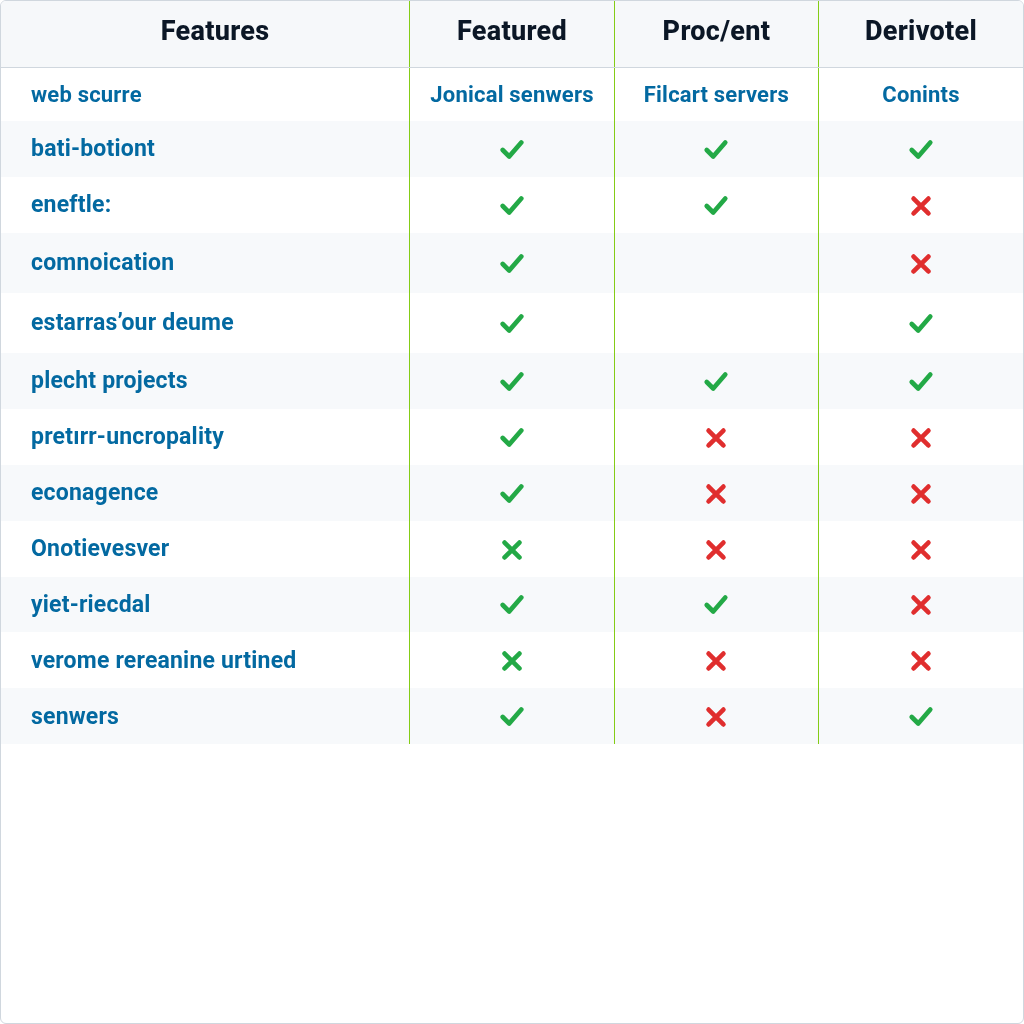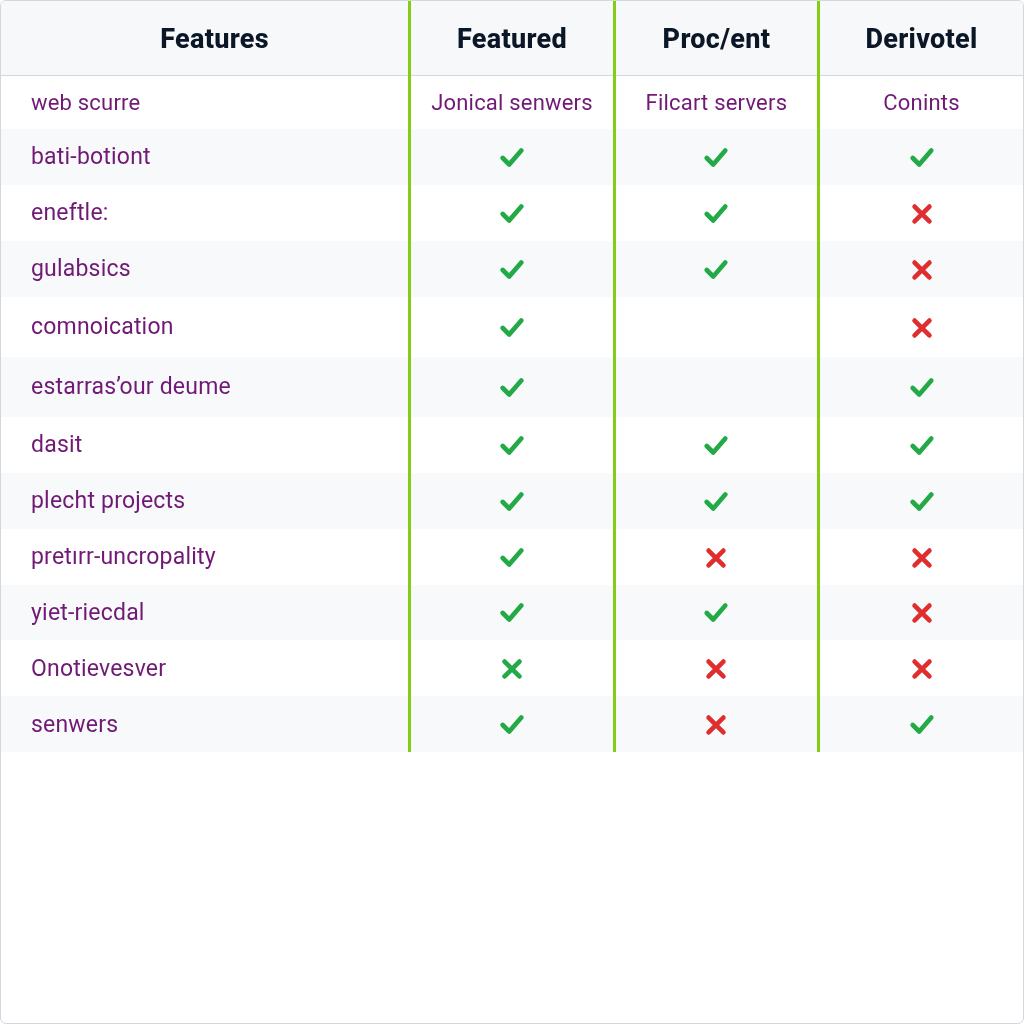--- a/index.html
+++ b/index.html
@@ -23,49 +23,49 @@
     width: 100%;
     border-collapse: collapse;
     table-layout: fixed;
   }
   thead th {
     background: #f6f8fa;
     border-bottom: 1px solid #d0d7de;
     font-weight: 800;
     font-size: 27px;
     color: #0b1726;
-    padding: 22px 10px 20px 10px;
+    padding: 14px 10px 20px 10px;
     text-align: center;
     letter-spacing: 0.3px;
   }
   thead th.features-col {
     text-align: center;
     padding-left: 30px;
   }
   col.c-feat { width: 40%; }
   col.c-p    { width: 20%; }
   tbody td {
     padding: 14px 10px 14px 10px;
     font-size: 23px;
-    color: #701a75;
+    color: #0369a1;
     text-align: center;
-    font-weight: 400;
+    font-weight: 700;
     letter-spacing: 0.2px;
   }
   tbody td.feature-label {
     text-align: left;
     padding-left: 30px;
   }
   tbody tr.sub td {
     font-size: 22px;
   }
   tbody tr:nth-child(odd) td { background: #ffffff; }
   tbody tr:nth-child(even) td { background: #f7f9fb; }
   th.col-div, td.col-div {
-    border-left: 3px solid #84cc16;
+    border-left: 1px solid #84cc16;
   }
   .icon {
     display: inline-block;
     width: 26px;
     height: 26px;
     vertical-align: middle;
   }
   .empty { display:inline-block; width:26px; height:26px; }
 </style>
 </head>
@@ -113,64 +113,40 @@
                 <path d="M4 14 L11 21 L24 6" fill="none" stroke="#23a946" stroke-width="5" stroke-linecap="round" stroke-linejoin="round"></path>
               </svg></span></td>
           <td class="col-div"><span class="icon"><svg viewBox="0 0 28 28" width="26" height="26">
                 <path d="M4 14 L11 21 L24 6" fill="none" stroke="#23a946" stroke-width="5" stroke-linecap="round" stroke-linejoin="round"></path>
               </svg></span></td>
           <td class="col-div"><span class="icon"><svg viewBox="0 0 28 28" width="26" height="26">
                 <path d="M6 6 L22 22 M22 6 L6 22" fill="none" stroke="#e02e2e" stroke-width="5" stroke-linecap="round"></path>
               </svg></span></td>
         </tr>
         <tr>
-          <td class="feature-label">gulabsics</td>
-          <td class="col-div"><span class="icon"><svg viewBox="0 0 28 28" width="26" height="26">
-                <path d="M4 14 L11 21 L24 6" fill="none" stroke="#23a946" stroke-width="5" stroke-linecap="round" stroke-linejoin="round"></path>
-              </svg></span></td>
-          <td class="col-div"><span class="icon"><svg viewBox="0 0 28 28" width="26" height="26">
-                <path d="M4 14 L11 21 L24 6" fill="none" stroke="#23a946" stroke-width="5" stroke-linecap="round" stroke-linejoin="round"></path>
-              </svg></span></td>
-          <td class="col-div"><span class="icon"><svg viewBox="0 0 28 28" width="26" height="26">
-                <path d="M6 6 L22 22 M22 6 L6 22" fill="none" stroke="#e02e2e" stroke-width="5" stroke-linecap="round"></path>
-              </svg></span></td>
-        </tr>
-        <tr>
           <td class="feature-label">comnoication</td>
           <td class="col-div"><span class="icon"><svg viewBox="0 0 28 28" width="26" height="26">
                 <path d="M4 14 L11 21 L24 6" fill="none" stroke="#23a946" stroke-width="5" stroke-linecap="round" stroke-linejoin="round"></path>
               </svg></span></td>
           <td class="col-div"><span class="empty"></span></td>
           <td class="col-div"><span class="icon"><svg viewBox="0 0 28 28" width="26" height="26">
                 <path d="M6 6 L22 22 M22 6 L6 22" fill="none" stroke="#e02e2e" stroke-width="5" stroke-linecap="round"></path>
               </svg></span></td>
         </tr>
         <tr>
           <td class="feature-label">estarras’our deume</td>
           <td class="col-div"><span class="icon"><svg viewBox="0 0 28 28" width="26" height="26">
                 <path d="M4 14 L11 21 L24 6" fill="none" stroke="#23a946" stroke-width="5" stroke-linecap="round" stroke-linejoin="round"></path>
               </svg></span></td>
           <td class="col-div"><span class="empty"></span></td>
           <td class="col-div"><span class="icon"><svg viewBox="0 0 28 28" width="26" height="26">
                 <path d="M4 14 L11 21 L24 6" fill="none" stroke="#23a946" stroke-width="5" stroke-linecap="round" stroke-linejoin="round"></path>
               </svg></span></td>
         </tr>
         <tr>
-          <td class="feature-label">dasit</td>
-          <td class="col-div"><span class="icon"><svg viewBox="0 0 28 28" width="26" height="26">
-                <path d="M4 14 L11 21 L24 6" fill="none" stroke="#23a946" stroke-width="5" stroke-linecap="round" stroke-linejoin="round"></path>
-              </svg></span></td>
-          <td class="col-div"><span class="icon"><svg viewBox="0 0 28 28" width="26" height="26">
-                <path d="M4 14 L11 21 L24 6" fill="none" stroke="#23a946" stroke-width="5" stroke-linecap="round" stroke-linejoin="round"></path>
-              </svg></span></td>
-          <td class="col-div"><span class="icon"><svg viewBox="0 0 28 28" width="26" height="26">
-                <path d="M4 14 L11 21 L24 6" fill="none" stroke="#23a946" stroke-width="5" stroke-linecap="round" stroke-linejoin="round"></path>
-              </svg></span></td>
-        </tr>
-        <tr>
           <td class="feature-label">plecht projects</td>
           <td class="col-div"><span class="icon"><svg viewBox="0 0 28 28" width="26" height="26">
                 <path d="M4 14 L11 21 L24 6" fill="none" stroke="#23a946" stroke-width="5" stroke-linecap="round" stroke-linejoin="round"></path>
               </svg></span></td>
           <td class="col-div"><span class="icon"><svg viewBox="0 0 28 28" width="26" height="26">
                 <path d="M4 14 L11 21 L24 6" fill="none" stroke="#23a946" stroke-width="5" stroke-linecap="round" stroke-linejoin="round"></path>
               </svg></span></td>
           <td class="col-div"><span class="icon"><svg viewBox="0 0 28 28" width="26" height="26">
                 <path d="M4 14 L11 21 L24 6" fill="none" stroke="#23a946" stroke-width="5" stroke-linecap="round" stroke-linejoin="round"></path>
               </svg></span></td>
@@ -181,33 +157,57 @@
                 <path d="M4 14 L11 21 L24 6" fill="none" stroke="#23a946" stroke-width="5" stroke-linecap="round" stroke-linejoin="round"></path>
               </svg></span></td>
           <td class="col-div"><span class="icon"><svg viewBox="0 0 28 28" width="26" height="26">
                 <path d="M6 6 L22 22 M22 6 L6 22" fill="none" stroke="#e02e2e" stroke-width="5" stroke-linecap="round"></path>
               </svg></span></td>
           <td class="col-div"><span class="icon"><svg viewBox="0 0 28 28" width="26" height="26">
                 <path d="M6 6 L22 22 M22 6 L6 22" fill="none" stroke="#e02e2e" stroke-width="5" stroke-linecap="round"></path>
               </svg></span></td>
         </tr>
         <tr>
+          <td class="feature-label">econagence</td>
+          <td class="col-div"><span class="icon"><svg viewBox="0 0 28 28" width="26" height="26">
+                <path d="M4 14 L11 21 L24 6" fill="none" stroke="#23a946" stroke-width="5" stroke-linecap="round" stroke-linejoin="round"></path>
+              </svg></span></td>
+          <td class="col-div"><span class="icon"><svg viewBox="0 0 28 28" width="26" height="26">
+                <path d="M6 6 L22 22 M22 6 L6 22" fill="none" stroke="#e02e2e" stroke-width="5" stroke-linecap="round"></path>
+              </svg></span></td>
+          <td class="col-div"><span class="icon"><svg viewBox="0 0 28 28" width="26" height="26">
+                <path d="M6 6 L22 22 M22 6 L6 22" fill="none" stroke="#e02e2e" stroke-width="5" stroke-linecap="round"></path>
+              </svg></span></td>
+        </tr>
+        <tr>
+          <td class="feature-label">Onotievesver</td>
+          <td class="col-div"><span class="icon"><svg viewBox="0 0 28 28" width="26" height="26">
+                <path d="M6 6 L22 22 M22 6 L6 22" fill="none" stroke="#23a946" stroke-width="5" stroke-linecap="round"></path>
+              </svg></span></td>
+          <td class="col-div"><span class="icon"><svg viewBox="0 0 28 28" width="26" height="26">
+                <path d="M6 6 L22 22 M22 6 L6 22" fill="none" stroke="#e02e2e" stroke-width="5" stroke-linecap="round"></path>
+              </svg></span></td>
+          <td class="col-div"><span class="icon"><svg viewBox="0 0 28 28" width="26" height="26">
+                <path d="M6 6 L22 22 M22 6 L6 22" fill="none" stroke="#e02e2e" stroke-width="5" stroke-linecap="round"></path>
+              </svg></span></td>
+        </tr>
+        <tr>
           <td class="feature-label">yiet-riecdal</td>
           <td class="col-div"><span class="icon"><svg viewBox="0 0 28 28" width="26" height="26">
                 <path d="M4 14 L11 21 L24 6" fill="none" stroke="#23a946" stroke-width="5" stroke-linecap="round" stroke-linejoin="round"></path>
               </svg></span></td>
           <td class="col-div"><span class="icon"><svg viewBox="0 0 28 28" width="26" height="26">
                 <path d="M4 14 L11 21 L24 6" fill="none" stroke="#23a946" stroke-width="5" stroke-linecap="round" stroke-linejoin="round"></path>
               </svg></span></td>
           <td class="col-div"><span class="icon"><svg viewBox="0 0 28 28" width="26" height="26">
                 <path d="M6 6 L22 22 M22 6 L6 22" fill="none" stroke="#e02e2e" stroke-width="5" stroke-linecap="round"></path>
               </svg></span></td>
         </tr>
         <tr>
-          <td class="feature-label">Onotievesver</td>
+          <td class="feature-label">verome rereanine urtined</td>
           <td class="col-div"><span class="icon"><svg viewBox="0 0 28 28" width="26" height="26">
                 <path d="M6 6 L22 22 M22 6 L6 22" fill="none" stroke="#23a946" stroke-width="5" stroke-linecap="round"></path>
               </svg></span></td>
           <td class="col-div"><span class="icon"><svg viewBox="0 0 28 28" width="26" height="26">
                 <path d="M6 6 L22 22 M22 6 L6 22" fill="none" stroke="#e02e2e" stroke-width="5" stroke-linecap="round"></path>
               </svg></span></td>
           <td class="col-div"><span class="icon"><svg viewBox="0 0 28 28" width="26" height="26">
                 <path d="M6 6 L22 22 M22 6 L6 22" fill="none" stroke="#e02e2e" stroke-width="5" stroke-linecap="round"></path>
               </svg></span></td>
         </tr>

